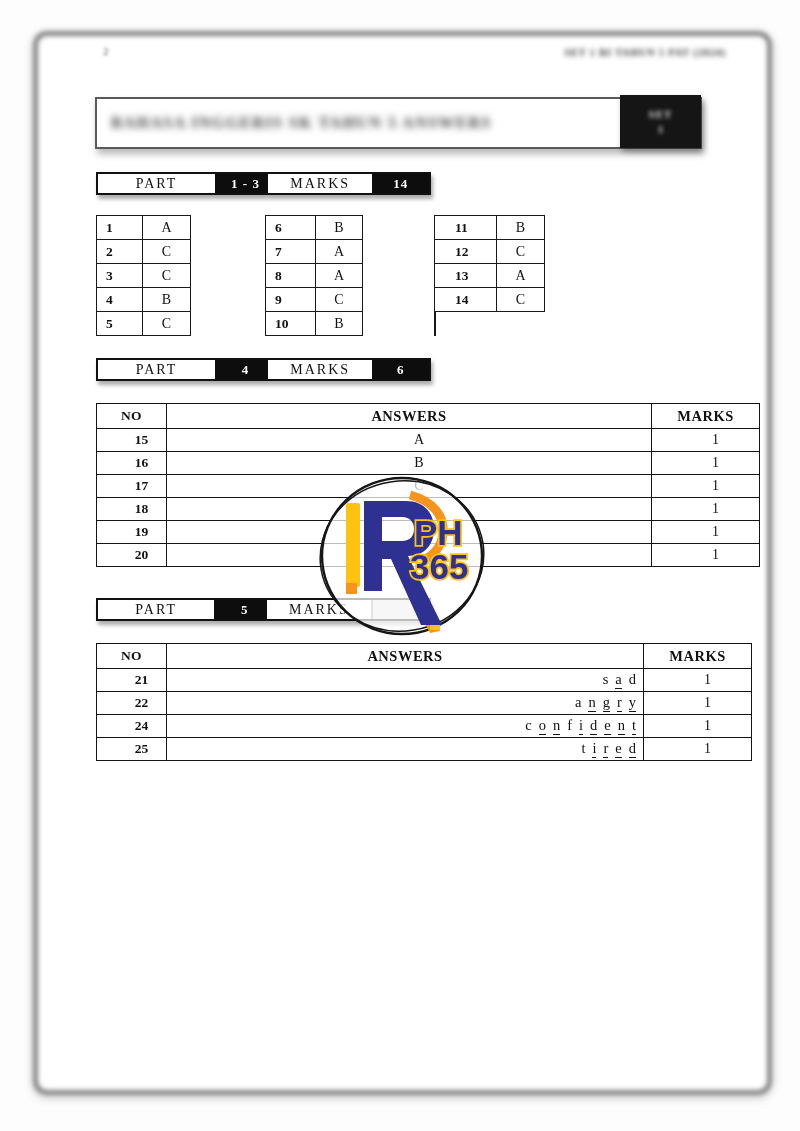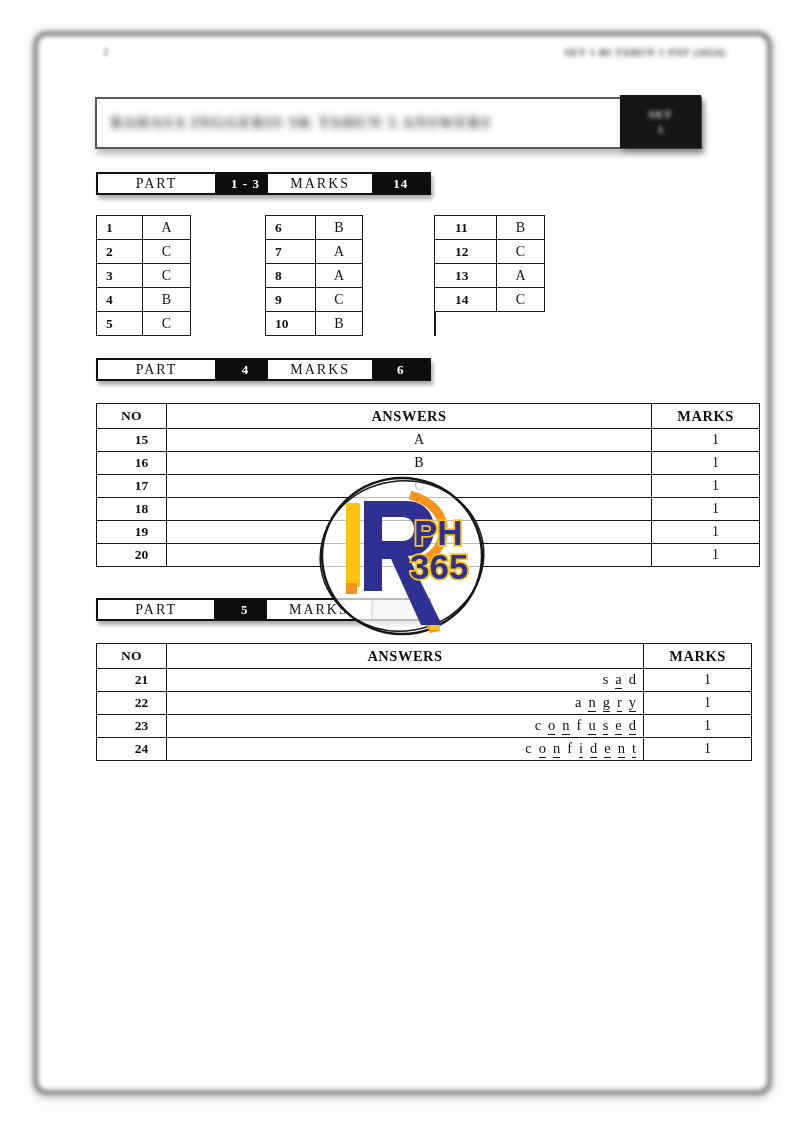--- a/index.html
+++ b/index.html
@@ -248,27 +248,27 @@
         <td class="cno">21</td>
         <td class="cans word"><span class="ltr">s</span><span class="ltr u">a</span><span class="ltr">d</span></td>
         <td class="cmarks">1</td>
       </tr>
   <tr>
         <td class="cno">22</td>
         <td class="cans word"><span class="ltr">a</span><span class="ltr u">n</span><span class="ltr u">g</span><span class="ltr u">r</span><span class="ltr u">y</span></td>
         <td class="cmarks">1</td>
       </tr>
   <tr>
-        <td class="cno">23</td>
-        <td class="cans word"><span class="ltr">c</span><span class="ltr u">o</span><span class="ltr u">n</span><span class="ltr">f</span><span class="ltr u">u</span><span class="ltr u">s</span><span class="ltr u">e</span><span class="ltr u">d</span></td>
-        <td class="cmarks">1</td>
-      </tr>
-  <tr>
         <td class="cno">24</td>
         <td class="cans word"><span class="ltr">c</span><span class="ltr u">o</span><span class="ltr u">n</span><span class="ltr">f</span><span class="ltr u">i</span><span class="ltr u">d</span><span class="ltr u">e</span><span class="ltr u">n</span><span class="ltr u">t</span></td>
+        <td class="cmarks">1</td>
+      </tr>
+  <tr>
+        <td class="cno">25</td>
+        <td class="cans word"><span class="ltr">t</span><span class="ltr u">i</span><span class="ltr u">r</span><span class="ltr u">e</span><span class="ltr u">d</span></td>
         <td class="cmarks">1</td>
       </tr>
 </tbody>
   </table>
 
 <div class="abs wm">
   <svg width="168" height="168" viewBox="0 0 168 168">
 
     <ellipse cx="84" cy="83" rx="80" ry="78" fill="rgba(255,255,255,0.72)" stroke="#161616" stroke-width="2.4"></ellipse>
     <ellipse cx="84" cy="83" rx="82" ry="75" fill="none" stroke="#161616" stroke-width="1.5" transform="rotate(-9 84 83)"></ellipse>

